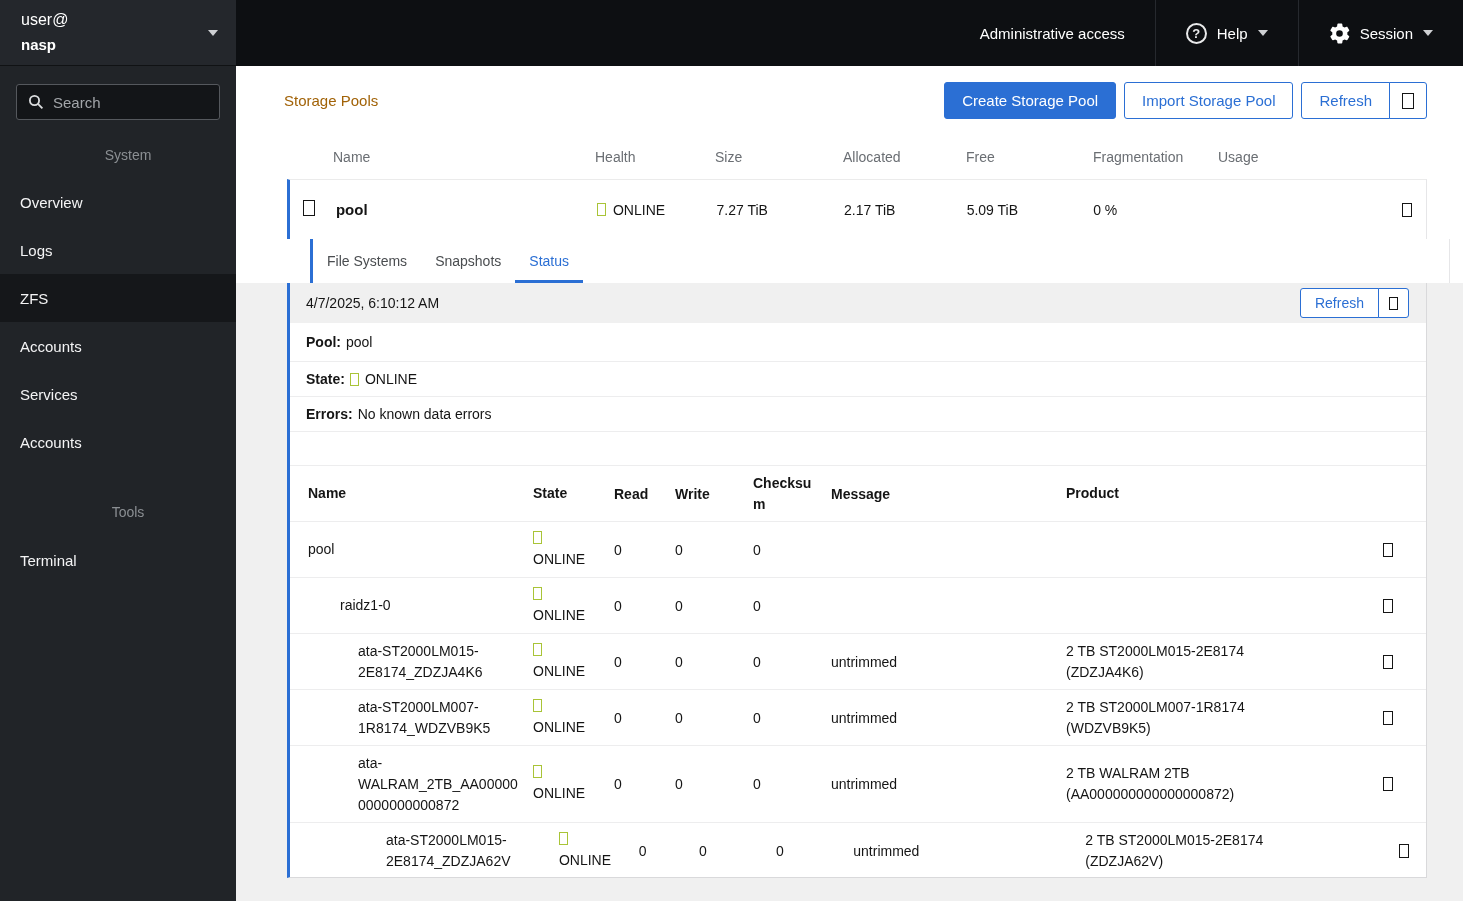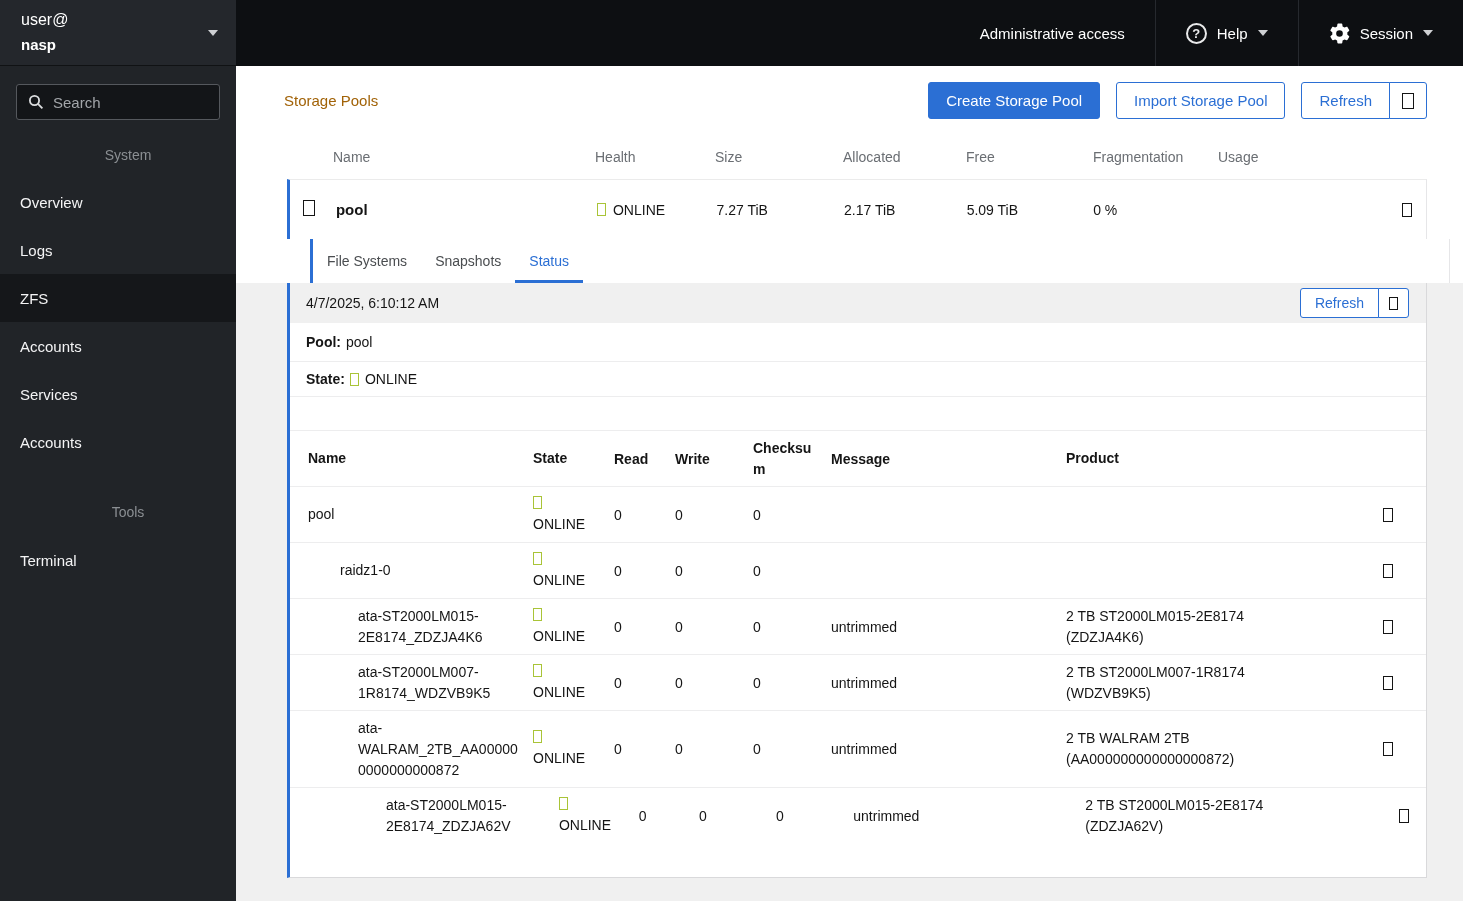--- a/index.html
+++ b/index.html
@@ -53,21 +53,21 @@
     width:21px; height:21px; border:2px solid #e9eaeb; border-radius:50%;
     color:#e9eaeb; font-size:13px; font-weight:bold;
     display:inline-flex; align-items:center; justify-content:center;
   }
 
   main { flex:1; background:#fff; display:flex; flex-direction:column; min-height:0; }
 
   
   .toolbar { height:69px; flex:0 0 69px; display:flex; align-items:center; justify-content:space-between; padding:0 36px 0 48px; }
   .toolbar h2 { font-size:15px; font-weight:400; color:#a16207; }
-  .toolbar-actions { display:flex; gap:16px; }
+  .toolbar-actions { display:flex; gap:8px; }
   .btn {
     height:37px; padding:0 17px; font-size:15px; font-family:inherit;
     border-radius:3px; cursor:pointer; background:#fff;
     border:1px solid #2b6fd4; color:#2b6fd4;
   }
   .btn.primary { background:#2b6fd4; color:#fff; }
   .btn.iconbtn { width:38px; padding:0; display:inline-flex; align-items:center; justify-content:center; }
   .btn-group { display:flex; }
   .btn-group .btn + .btn { margin-left:-1px; border-top-left-radius:0; border-bottom-left-radius:0; }
   .btn-group .btn:first-child { border-top-right-radius:0; border-bottom-right-radius:0; }
@@ -272,20 +272,24 @@
             <span class="lbl">Pool:</span>
             <span>pool</span>
           </div>
           <div class="field-row fr-2">
             <span class="lbl">State:</span>
             <span class="online-inline">
               <span class="tofu green"></span>
               <span>ONLINE</span>
             </span>
           </div>
+          <div class="field-row fr-3">
+            <span class="lbl">Errors:</span>
+            <span>No known data errors</span>
+          </div>
           <div class="spacer-row"></div>
 
           <div class="dev-hrow">
             <span class="dc-name ind-0">Name</span>
             <span class="dc-state">State</span>
             <span class="dc-read">Read</span>
             <span class="dc-write">Write</span>
             <span class="dc-cksum">Checksum</span>
             <span class="dc-msg">Message</span>
             <span class="dc-prod">Product</span>

